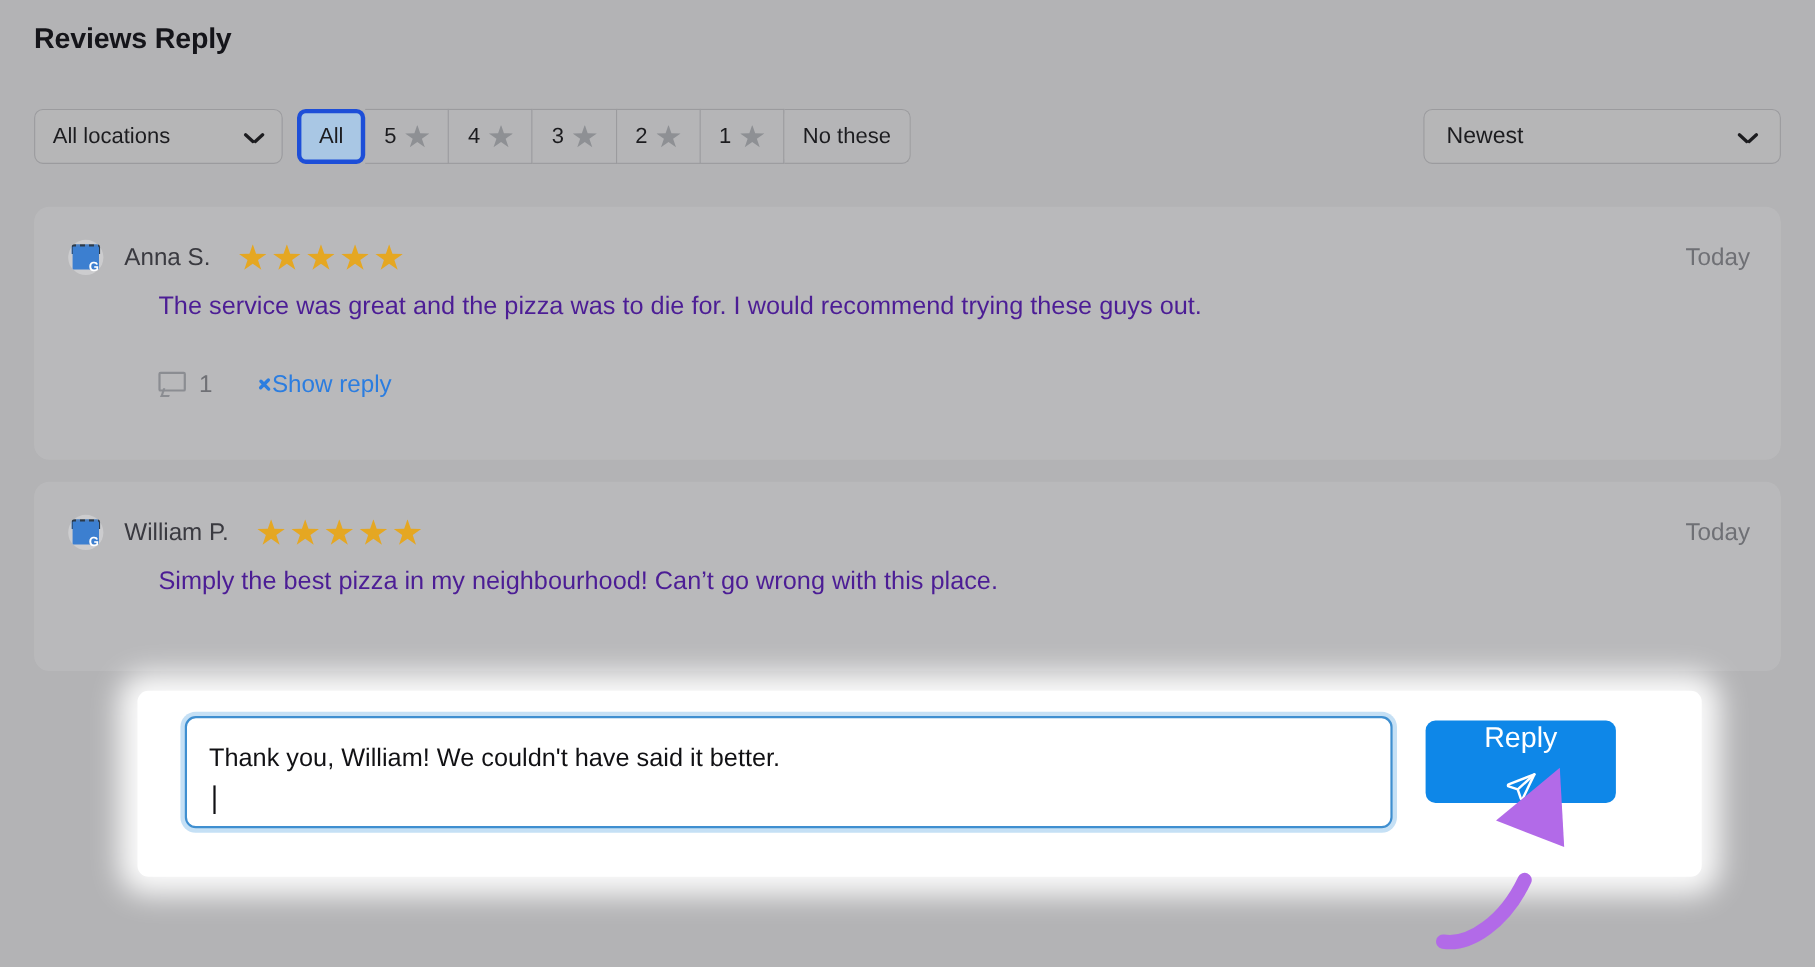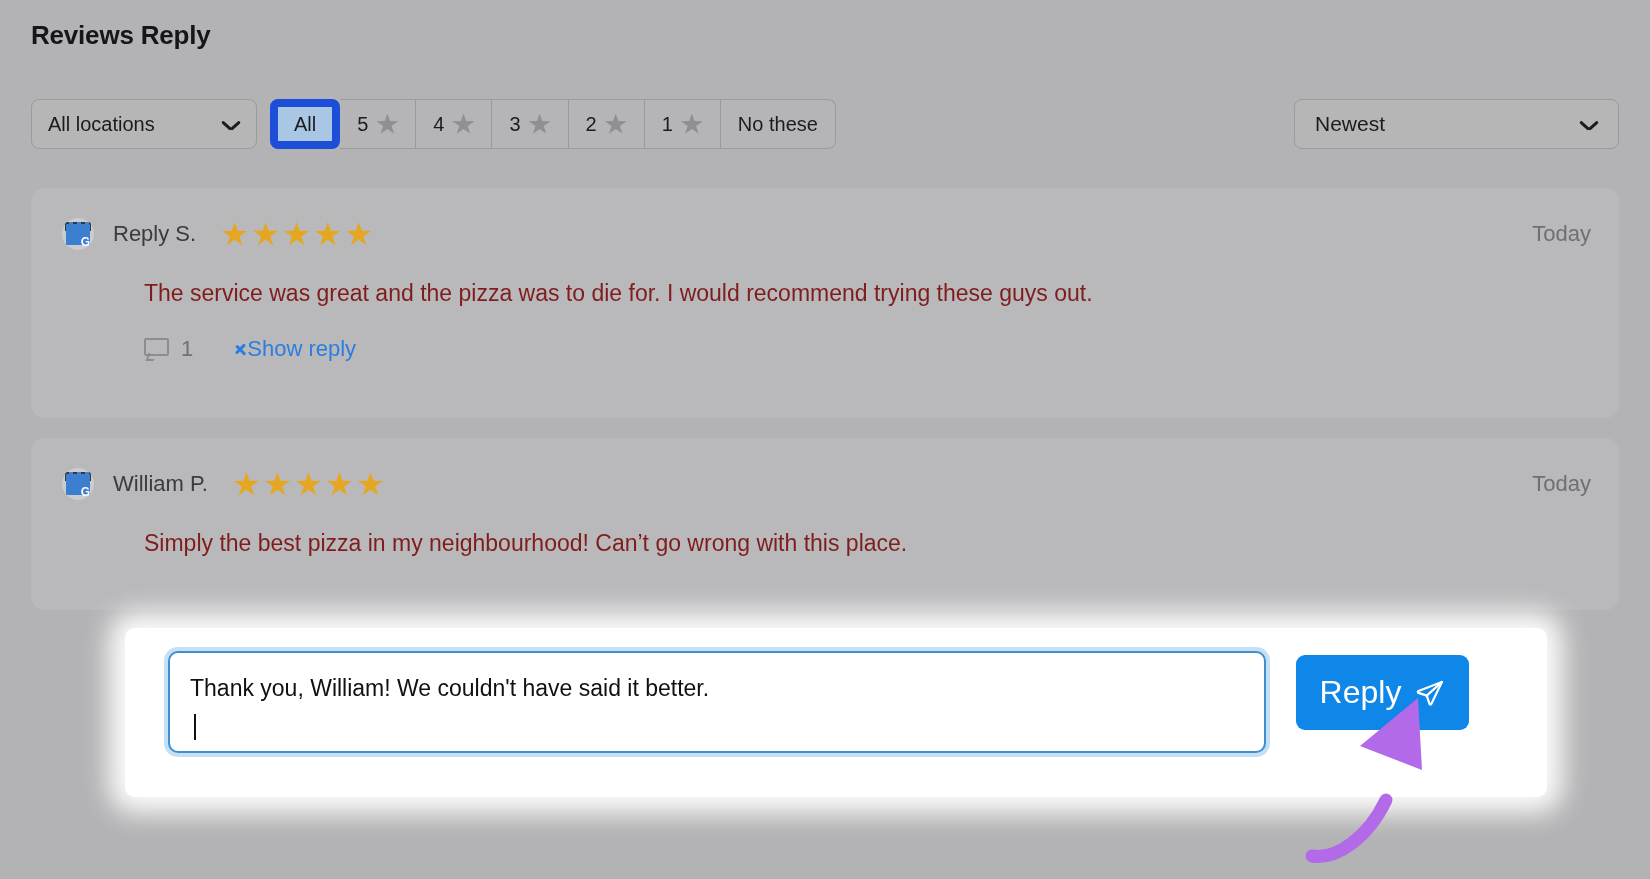--- a/index.html
+++ b/index.html
@@ -78,21 +78,21 @@
     gap: 8px;
     padding: 0 17px;
     font-size: 20px;
     color: #1c1c1f;
     cursor: pointer;
   }
   .rating-btn:first-child { border-left-width: 1px; border-radius: 8px 0 0 8px; }
   .rating-btn:last-child  { border-radius: 0 8px 8px 0; }
   .rating-btn.active {
     background: #a9c7e4;
-    border: 8px solid #1d4ed8;
+    border: 4px solid #1d4ed8;
     border-radius: 8px;
     z-index: 2;
     padding: 0 16px;
   }
   .star-grey {
     width: 22px; height: 21px; flex: none;
     background: #8e9094;
     clip-path: polygon(50% 0%, 62% 36%, 100% 37%, 69% 60%, 81% 97%, 50% 74%, 19% 97%, 31% 60%, 0% 37%, 38% 36%);
   }
 
@@ -166,24 +166,24 @@
     clip-path: polygon(50% 0%, 62% 36%, 100% 37%, 69% 60%, 81% 97%, 50% 74%, 19% 97%, 31% 60%, 0% 37%, 38% 36%);
   }
   .time {
     margin-left: auto;
     font-size: 22px;
     color: #6f7075;
   }
   .card-body {
     position: absolute;
     left: 113px;
-    top: 92px;
+    top: 76px;
     right: 40px;
     font-size: 23px;
-    color: #7f1d1d;
+    color: #4c1d95;
   }
   .card-actions {
     position: absolute;
     left: 113px;
     top: 148px;
     display: flex;
     align-items: center;
     gap: 0;
   }
   .comment-icon {
@@ -259,27 +259,28 @@
   .reply-button {
     position: absolute;
     left: 1296px;
     top: 655px;
     width: 173px;
     height: 75px;
     background: #0e87e8;
     border: none;
     border-radius: 9px;
     color: #ffffff;
-    font-size: 32px;
+    font-size: 26px;
     font-family: "Liberation Sans", sans-serif;
     display: flex;
     align-items: center;
     justify-content: center;
     gap: 14px;
     cursor: pointer;
+    flex-direction: column;
   }
   .send-icon { width: 30px; height: 30px; flex: none; }
 
   
   .annot-arrow {
     position: absolute;
     left: 1290px;
     top: 660px;
     width: 210px;
     height: 210px;
@@ -333,21 +334,21 @@
   </div>
 </div>
 
 <div class="card" id="card-0">
   <div class="card-head">
     <span class="avatar">
       <span class="awning"></span>
         <span class="store"></span>
         <span class="gmark">G</span>
     </span>
-    <span class="reviewer">Reply S.</span>
+    <span class="reviewer">Anna S.</span>
     <span class="stars">
       <span class="star-gold"></span>
       <span class="star-gold"></span>
       <span class="star-gold"></span>
       <span class="star-gold"></span>
       <span class="star-gold"></span>
     </span>
     <span class="time">Today</span>
   </div>
   <div class="card-body">The service was great and the pizza was to die for. I would recommend trying these guys out.</div>

